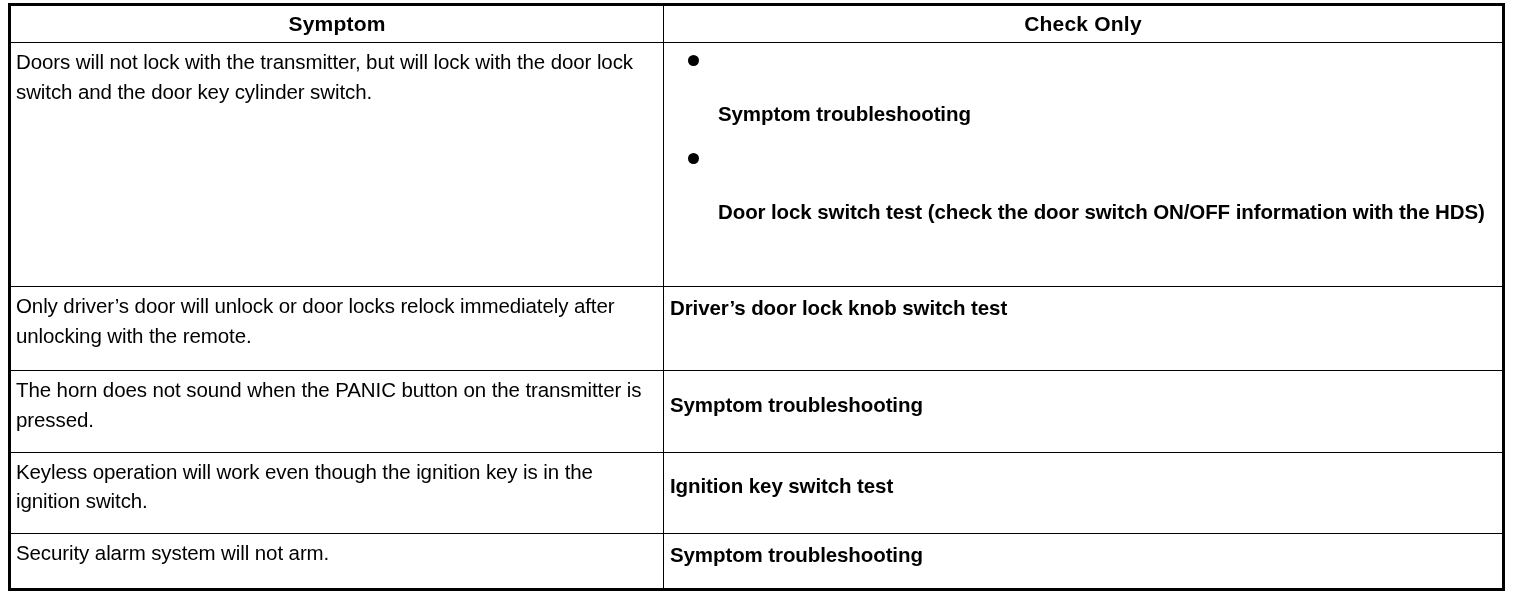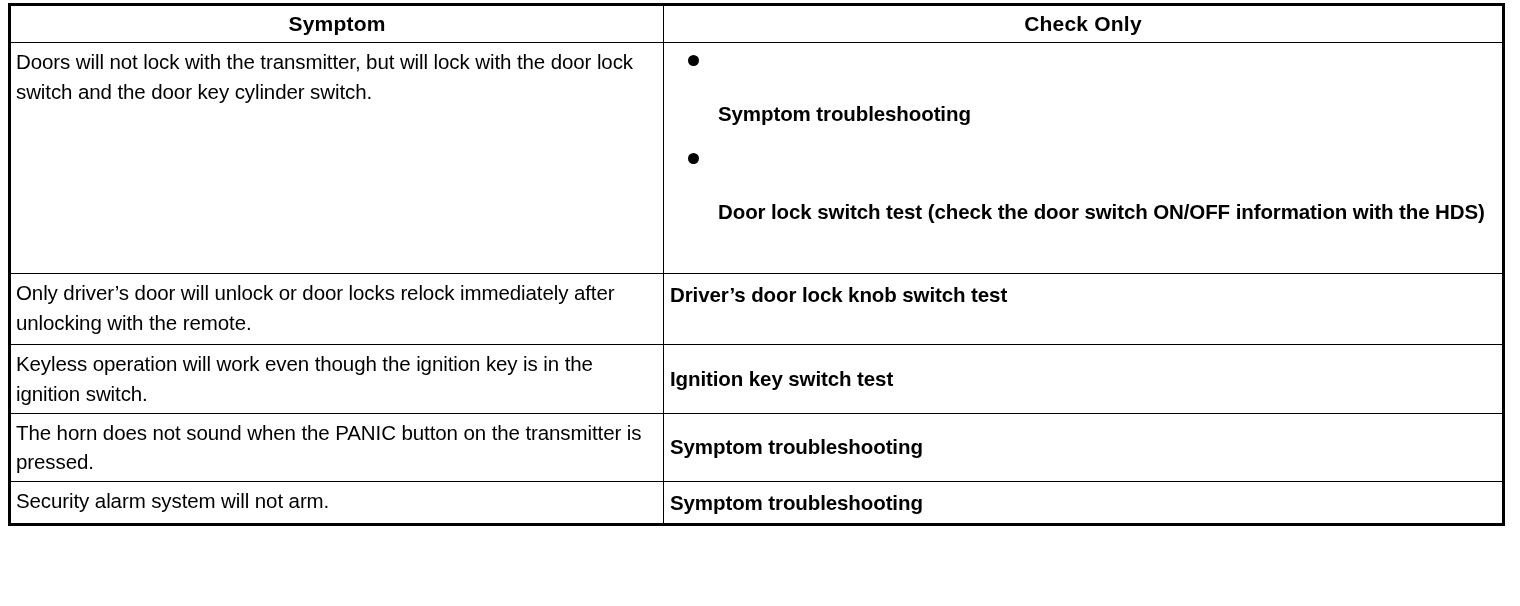--- a/index.html
+++ b/index.html
@@ -53,21 +53,21 @@
     padding: 6px 0 7px 0;
     border-bottom: 3px solid #000000;
     letter-spacing: 0.2px;
     line-height: 1.1;
   }
 
   tbody td {
     font-size: 20.5px;
     font-weight: normal;
     line-height: 1.45;
-    padding: 4px 6px 4px 5px;
+    padding: 4px 6px 17px 5px;
     vertical-align: top;
     letter-spacing: -0.1px;
   }
 
   tbody td.cell-check {
     vertical-align: middle;
     padding-left: 6px;
     font-weight: bold;
   }
 
@@ -157,27 +157,27 @@
         </td>
       </tr>
 
 
       <tr class="row-h65">
         <td class="cell-symptom">Only driver’s door will unlock or door locks relock immediately after unlocking with the remote.</td>
         <td class="cell-check align-top">Driver’s door lock knob switch test</td>
       </tr>
 
       <tr class="row-h60">
-        <td class="cell-symptom">Keyless operation will work even though the ignition key is in the ignition switch.</td>
-        <td class="cell-check">Ignition key switch test</td>
+        <td class="cell-symptom">The horn does not sound when the PANIC button on the transmitter is pressed.</td>
+        <td class="cell-check">Symptom troubleshooting</td>
       </tr>
 
       <tr class="row-h60">
-        <td class="cell-symptom">The horn does not sound when the PANIC button on the transmitter is pressed.</td>
-        <td class="cell-check">Symptom troubleshooting</td>
+        <td class="cell-symptom">Keyless operation will work even though the ignition key is in the ignition switch.</td>
+        <td class="cell-check">Ignition key switch test</td>
       </tr>
 
       <tr class="row-h38">
         <td class="cell-symptom">Security alarm system will not arm.</td>
         <td class="cell-check">Symptom troubleshooting</td>
       </tr>
 
     </tbody>
   </table>
 

